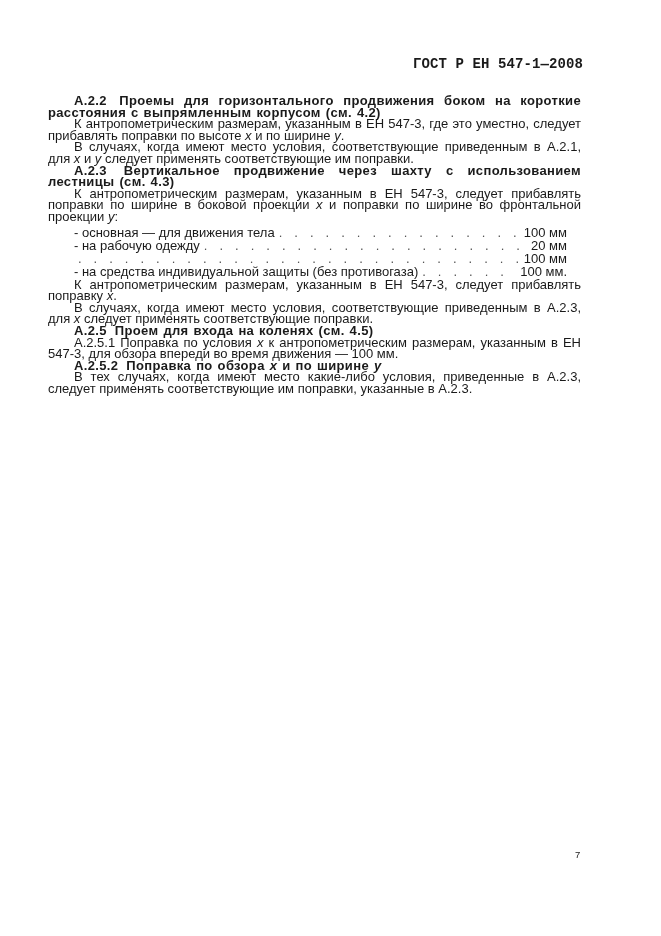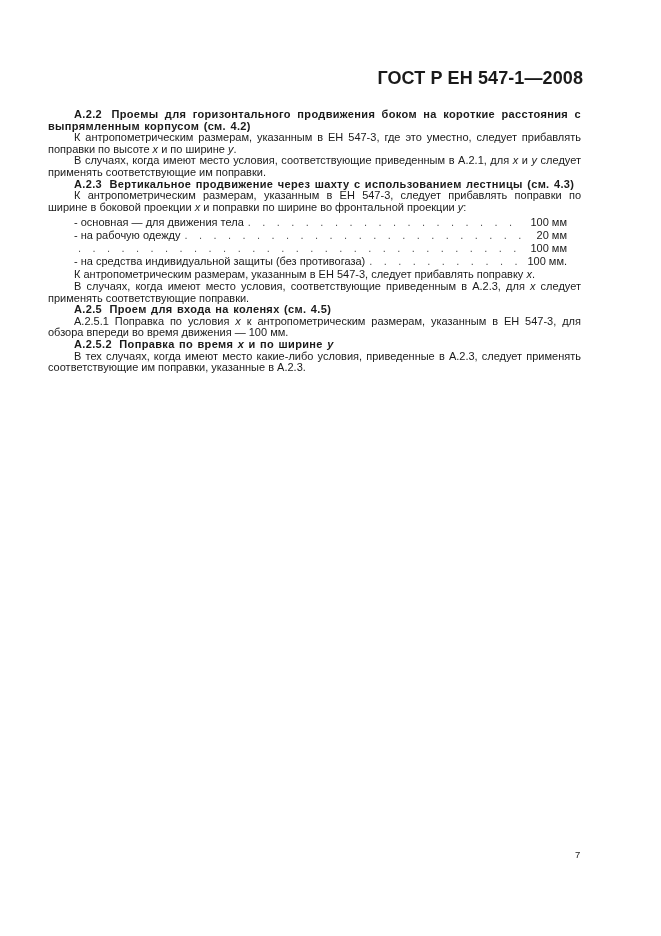--- a/index.html
+++ b/index.html
@@ -10,32 +10,33 @@
     body {
       width: 661px;
       height: 936px;
       position: relative;
       overflow: hidden;
       font-family: "Liberation Sans", sans-serif;
       color: #1a1a1a;
     }
     .header {
       position: absolute;
-      top: 68px;
+      top: 56px;
       right: 78px;
-      font-size: 18px;
+      font-size: 14px;
       font-weight: bold;
       letter-spacing: 0.1px;
+      font-family: Liberation Mono, monospace;
     }
     .content {
       position: absolute;
-      top: 109px;
+      top: 95px;
       left: 48px;
       width: 533px;
-      font-size: 11px;
+      font-size: 13px;
       line-height: 11.6px;
     }
     .p {
       text-indent: 26px;
       text-align: justify;
       margin: 0;
     }
     .h {
       font-weight: bold;
       letter-spacing: 0.35px;
@@ -107,18 +108,18 @@
       <span class="val">100 мм.</span>
     </div>
   </div>
 
   <p class="p"><span>К антропометрическим размерам, указанным в ЕН 547-3, следует прибавлять поправку </span><span class="i">x</span><span>.</span></p>
   <p class="p"><span>В случаях, когда имеют место условия, соответствующие приведенным в А.2.3, для </span><span class="i">x</span><span> следует применять соответствующие поправки.</span></p>
 
   <p class="p h"><span class="num">A.2.5</span> <span>Проем для входа на коленях (см. 4.5)</span></p>
   <p class="p"><span>А.2.5.1  Поправка по условия </span><span class="i">x</span><span> к антропометрическим размерам, указанным в ЕН 547-3, для обзора впереди во время движения — 100 мм.</span></p>
 
-  <p class="p h"><span class="num">A.2.5.2</span> <span>Поправка по время </span><span class="i">x</span><span> и по ширине </span><span class="i">y</span></p>
+  <p class="p h"><span class="num">A.2.5.2</span> <span>Поправка по обзора </span><span class="i">x</span><span> и по ширине </span><span class="i">y</span></p>
   <p class="p"><span>В тех случаях, когда имеют место какие-либо условия, приведенные в А.2.3, следует применять соответствующие им поправки, указанные в А.2.3.</span></p>
 
 </div>
 
 <div class="page-number">7</div>
 
 </body></html>

